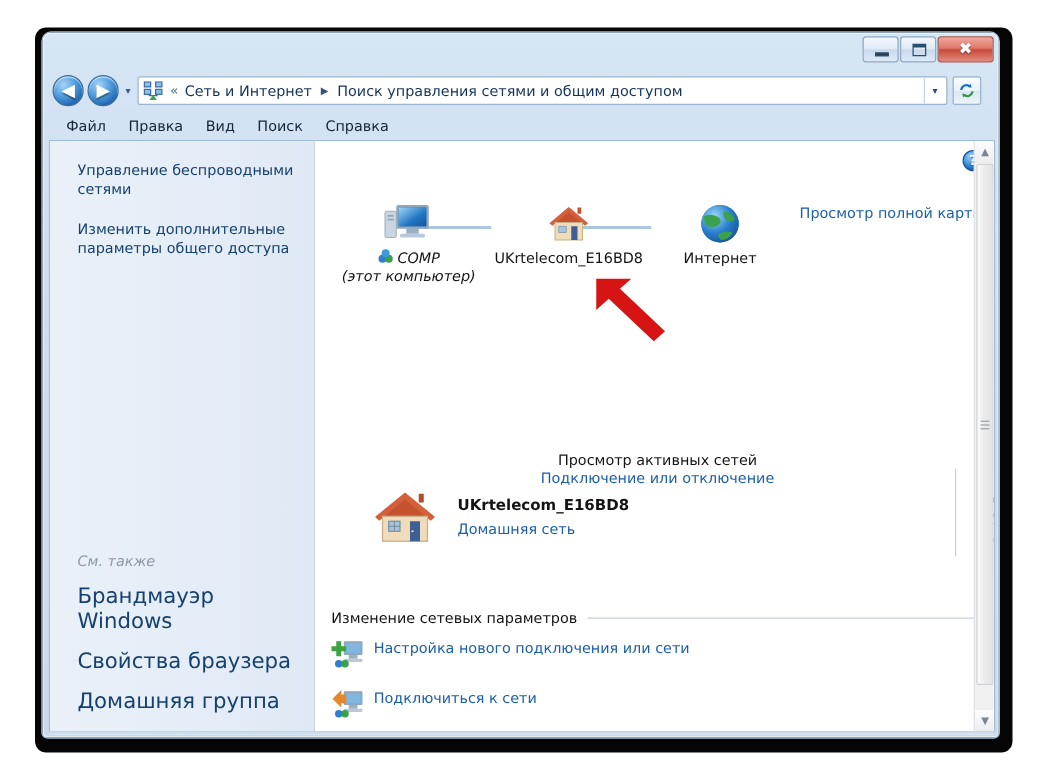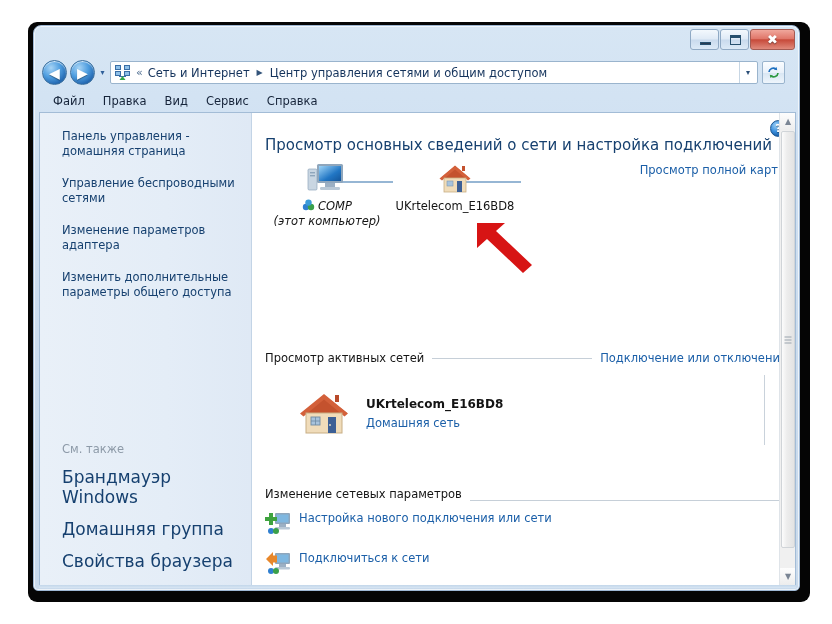--- a/index.html
+++ b/index.html
@@ -174,21 +174,21 @@
     position: relative;
     padding: 16px 14px 0 22px;
     font-size: 11.5px;
   }
   .side-link {
     color: #16406f; line-height: 15px; margin-bottom: 17px; cursor: default;
   }
   .side-also {
     position: absolute; left: 22px; bottom: 12px; width: 180px;
   }
-  .also-title { color: #8d9aa8; font-size: 11.5px; margin-bottom: 11px; }
+  .also-title { color: #8d9aa8; font-size: 11.5px; margin-bottom: 11px; font-style: italic; }
   .also-link { color: #16406f; font-size: 17px; margin-bottom: 12px; cursor: default; }
   .also-link:last-child { margin-bottom: 2px; }
 
   
   .mainpane {
     flex: 1; position: relative; background: #ffffff; overflow: hidden;
   }
   .help-ico {
     position: absolute; right: 8px; top: 7px;
     width: 17px; height: 17px; border-radius: 50%;
@@ -334,65 +334,62 @@
             <rect x="10" y="6" width="6" height="5" fill="#3a6ea5"></rect>
             <rect x="11" y="7" width="4" height="3" fill="#8fc0e8"></rect>
             <path d="M5 11 L12 11 L12 12 L5 12 Z" fill="#3a6ea5"></path>
             <path d="M8.5 11 L11.5 15 L5.5 15 Z" fill="#35a84a"></path>
           </svg>
         </div>
         <div class="crumbs">
           <span class="chev-dbl">«</span>
           <span class="crumb">Сеть и Интернет</span>
           <span class="sep">▶</span>
-          <span class="crumb">Центр управления сетями и общим доступом</span>
+          <span class="crumb">Поиск управления сетями и общим доступом</span>
         </div>
         <div class="addr-drop">▾</div>
       </div>
 
       <div class="refresh">
         <svg width="13" height="13" viewBox="0 0 13 13">
           <path d="M2 6 A4.2 4.2 0 0 1 9 3.2" stroke="#1d6fbf" stroke-width="1.7" fill="none"></path>
           <path d="M11 7 A4.2 4.2 0 0 1 4 9.8" stroke="#2f9a43" stroke-width="1.7" fill="none"></path>
           <path d="M9.6 1 L10.2 4.2 L7 3.6 Z" fill="#1d6fbf"></path>
           <path d="M3.4 12 L2.8 8.8 L6 9.4 Z" fill="#2f9a43"></path>
         </svg>
       </div>
 
     </div>
 
     <div class="menubar">
       <div class="menuitem">Файл</div>
       <div class="menuitem">Правка</div>
       <div class="menuitem">Вид</div>
-      <div class="menuitem">Сервис</div>
+      <div class="menuitem">Поиск</div>
       <div class="menuitem">Справка</div>
     </div>
 
     <div class="client">
 
       <div class="sidebar">
-        <div class="side-link">Панель управления - домашняя страница</div>
         <div class="side-link">Управление беспроводными сетями</div>
-        <div class="side-link">Изменение параметров адаптера</div>
         <div class="side-link">Изменить дополнительные параметры общего доступа</div>
 
         <div class="side-also">
           <div class="also-title">См. также</div>
           <div class="also-link">Брандмауэр Windows</div>
+          <div class="also-link">Свойства браузера</div>
           <div class="also-link">Домашняя группа</div>
-          <div class="also-link">Свойства браузера</div>
         </div>
       </div>
 
       <div class="mainpane">
 
         <div class="help-ico">?</div>
 
-        <div class="page-title">Просмотр основных сведений о сети и настройка подключений</div>
 
         <div class="netmap">
 
           <div class="maplink" style="left:62px; top:20px; width:66px;"></div>
           <div class="maplink" style="left:190px; top:20px; width:66px;"></div>
 
           <div class="node" style="left:0px; top:0px; width:124px;font-style:italic;">
             <div class="node-ico">
               <svg width="42" height="36" viewBox="0 0 42 36">
                 <rect x="11" y="3" width="26" height="19" rx="1.5" fill="#8fa6bc"></rect>
@@ -431,25 +428,44 @@
                 <path d="M5.5 17.5 L21 4.5 L36.5 17.5 L34 19.5 L21 8.5 L8 19.5 Z" fill="#d3603a"></path>
                 <rect x="10" y="17" width="22" height="14" fill="#f0dcba" stroke="#c8ae84" stroke-width="0.8"></rect>
                 <rect x="13" y="20" width="6" height="5" fill="#a8c3dc" stroke="#7d97ae" stroke-width="0.6"></rect>
                 <rect x="23" y="20" width="5" height="11" fill="#3c5f95"></rect>
                 <rect x="28" y="5" width="3" height="5" fill="#c4522e"></rect>
               </svg>
             </div>
             <div class="node-label">UKrtelecom_E16BD8</div>
           </div>
 
+          <div class="node" style="left:256px; top:0px; width:110px;">
+            <div class="node-ico">
+              <svg width="42" height="36" viewBox="0 0 42 36">
+                <circle cx="21" cy="18" r="15" fill="#2878c8"></circle>
+                <circle cx="21" cy="18" r="15" fill="url(#gl)"></circle>
+                <defs>
+                  <radialGradient id="gl" cx="0.35" cy="0.3" r="0.8">
+                    <stop offset="0%" stop-color="#9ad8f6"></stop>
+                    <stop offset="55%" stop-color="#2a7fcd"></stop>
+                    <stop offset="100%" stop-color="#14538f"></stop>
+                  </radialGradient>
+                </defs>
+                <path d="M8 12 Q15 9 20 13 Q24 17 18 20 Q12 22 9 18 Z" fill="#3aa24c"></path>
+                <path d="M24 8 Q30 8 33 14 Q30 18 26 15 Q23 12 24 8 Z" fill="#3aa24c"></path>
+                <path d="M20 26 Q26 23 31 25 Q28 31 22 31 Q19 29 20 26 Z" fill="#3aa24c"></path>
+              </svg>
+            </div>
+            <div class="node-label">Интернет</div>
+          </div>
         </div>
 
         <div class="full-map">Просмотр полной карты</div>
 
-        <div class="sec" style="top:238px;">
+        <div class="sec" style="top:248px;flex-direction:column;">
           <span>Просмотр активных сетей</span>
           <span class="rule"></span>
           <span class="sec-right">Подключение или отключение</span>
         </div>
 
         <div class="active-net">
           <div class="house-big">
             <svg width="55" height="45" viewBox="0 0 55 45">
               <path d="M5 22 L27 4 L50 22 L50 23 L5 23 Z" fill="#c4522e"></path>
               <path d="M3 22.5 L27 3 L51 22.5 L47.5 25.5 L27 8.5 L6.5 25.5 Z" fill="#d3603a"></path>
@@ -478,21 +494,21 @@
           <div class="drow">
             <div class="dlabel">Домашняя группа:</div>
 
           </div>
           <div class="drow wifi-row">
             <div class="dlabel">Подключения:</div>
 
           </div>
         </div>
 
-        <div class="sec" style="top:374px;align-items:flex-end;">
+        <div class="sec" style="top:374px;">
           <span>Изменение сетевых параметров</span>
           <span class="rule"></span>
         </div>
 
         <div class="tasks">
 
           <div class="task">
             <div class="task-ico">
               <svg width="26" height="24" viewBox="0 0 26 24">
                 <rect x="10" y="2" width="15" height="11" rx="1" fill="#8fa6bc"></rect>

